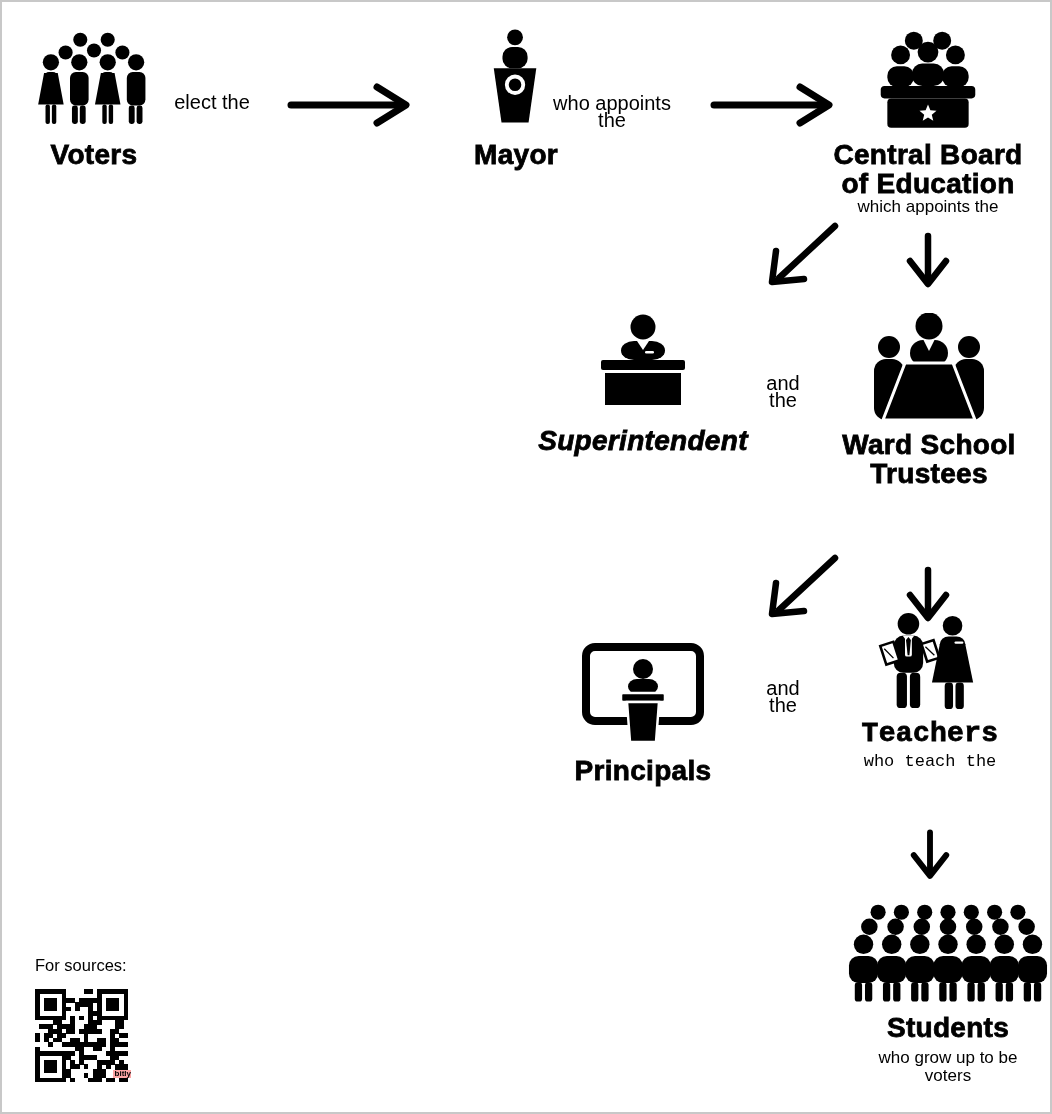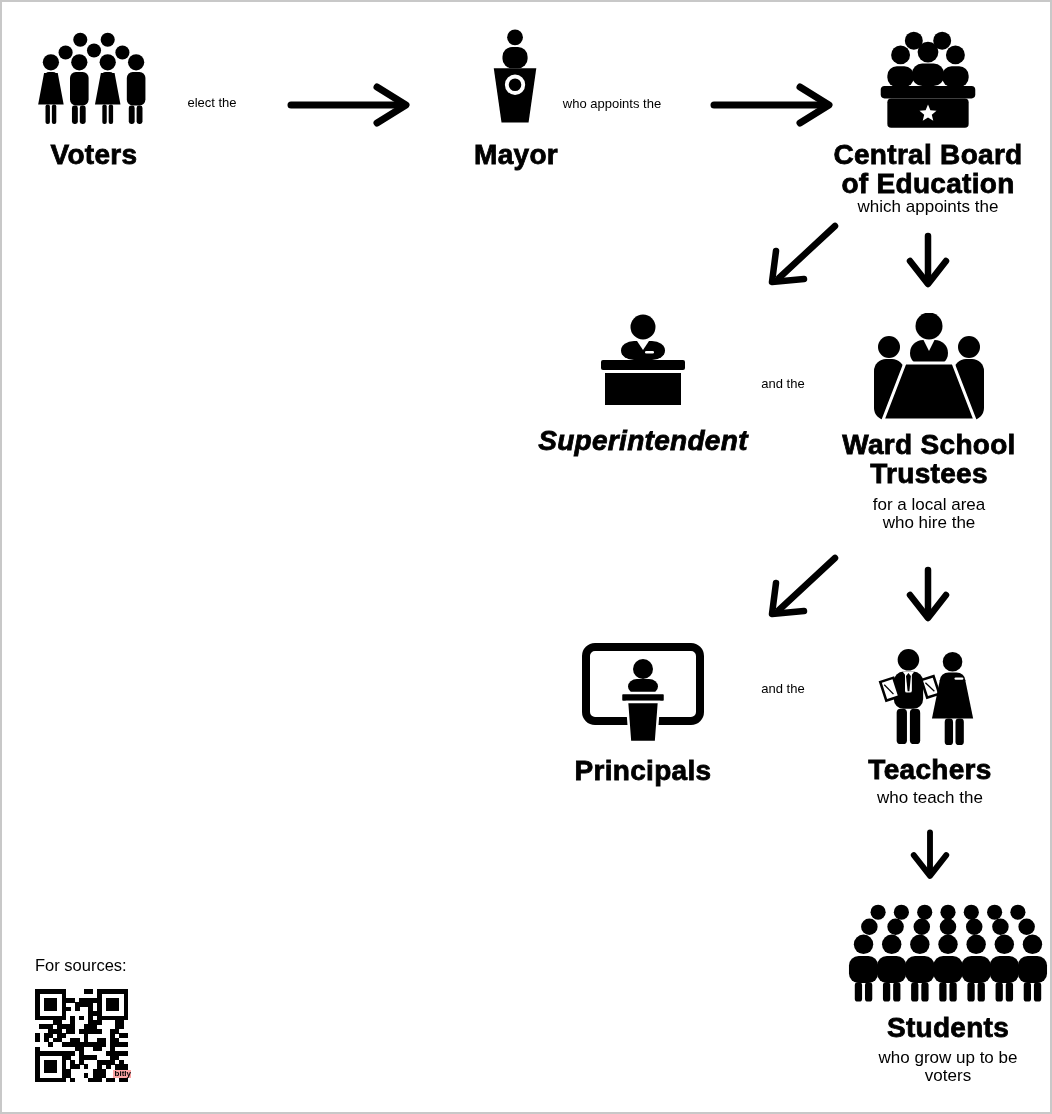--- a/index.html
+++ b/index.html
@@ -8,21 +8,21 @@
     background:#fff;border:2px solid #c8c8c8;overflow:hidden;
     font-family:"Liberation Sans",sans-serif;color:#000;
   }
   .node{position:absolute;text-align:center;}
   .node svg{display:block;margin:0 auto;}
   .title{
     font-size:28px;font-weight:900;line-height:30px;letter-spacing:.3px;
     -webkit-text-stroke:.8px #000;
   }
   .small{font-size:17px;line-height:17.5px;font-weight:400;}
-  .edge-label{position:absolute;text-align:center;font-size:13px;line-height:17px;}
+  .edge-label{position:absolute;text-align:center;font-size:20px;line-height:17px;}
   .arrow{position:absolute;}
   .sources{position:absolute;left:33px;top:954px;width:120px;}
   .sources-label{font-size:16.5px;margin-bottom:14px;}
   .qr-wrap{position:relative;width:93px;height:93px;}
   .qr-caption{
     position:absolute;right:-3px;bottom:4px;font-size:8px;font-weight:700;
     background:#fca5a5;padding-left:2px;line-height:8px;
   }
 </style>
 </head>
@@ -136,24 +136,20 @@
         <rect x="86" y="46" width="30" height="61" rx="12"></rect>
       <circle cx="61" cy="13" r="13.5"></circle>
         <rect x="42" y="27" width="38" height="26" rx="13"></rect>
       <path d="M55.5,27 L66.5,27 L61,38 Z" fill="#fff"></path>
       <path d="M37,50 L85,50 L107,107 L15,107 Z" stroke="#fff" stroke-width="3"></path>
     </svg>
     <div class="title" style="margin-top:10px;line-height:29px;">
       <div>Ward School</div>
       <div>Trustees</div>
     </div>
-    <div class="small" style="margin-top:8px;">
-      <div>for a local area</div>
-      <div>who hire the</div>
-    </div>
   </div>
 
   <svg class="arrow" style="left:757px;top:550px;" width="82" height="68" viewBox="0 0 82 68">
     <path d="M76,6 L20,58" stroke="#000" stroke-width="6.5" stroke-linecap="round" fill="none"></path>
     <path d="M17,31 L13,62 L45,59" stroke="#000" stroke-width="6.5" stroke-linecap="round" stroke-linejoin="round" fill="none"></path>
   </svg>
 
   <svg class="arrow" style="left:903px;top:563px;" width="46" height="62" viewBox="0 0 46 62">
     <path d="M23,5 V51" stroke="#000" stroke-width="6.5" stroke-linecap="round" fill="none"></path>
     <path d="M5,30 L23,53 L41,30" stroke="#000" stroke-width="6.5" stroke-linecap="round" stroke-linejoin="round" fill="none"></path>
@@ -165,21 +161,21 @@
       <circle cx="62" cy="27" r="10"></circle>
       <rect x="47" y="37" width="30" height="15" rx="9"></rect>
       <rect x="40" y="51" width="44" height="9" rx="2" stroke="#fff" stroke-width="2.5"></rect>
       <path d="M46,60 L78,60 L75,100 L49,100 Z" stroke="#fff" stroke-width="2.5"></path>
     </svg>
     <div class="title" style="margin-top:12px;">Principals</div>
   </div>
 
   <div class="edge-label" style="left:749px;top:678px;width:64px;">and the</div>
 
-  <div class="node" style="left:853px;top:646px;width:150px;">
+  <div class="node" style="left:853px;top:610px;width:150px;font-family:Liberation Mono, monospace;">
     <svg width="106" height="100" viewBox="0 0 108 102" fill="#000">
       <circle cx="32" cy="12" r="11"></circle>
       <rect x="17" y="24" width="30" height="38" rx="10"></rect>
       <path d="M26,24 L38,24 L32,32 Z" fill="#fff"></path>
       <rect x="28.5" y="24.5" width="7" height="21" rx="2" fill="#fff"></rect>
       <path d="M32,25.5 L29.5,28.5 L31.2,44 L33,44 L34.5,28.5 Z"></path>
       <g transform="rotate(-18 13 42)">
         <rect x="6" y="32" width="14" height="20" fill="#fff" stroke="#000" stroke-width="2.6"></rect>
         <line x1="9" y1="36" x2="15" y2="48" stroke="#000" stroke-width="1.3"></line>
       </g>

